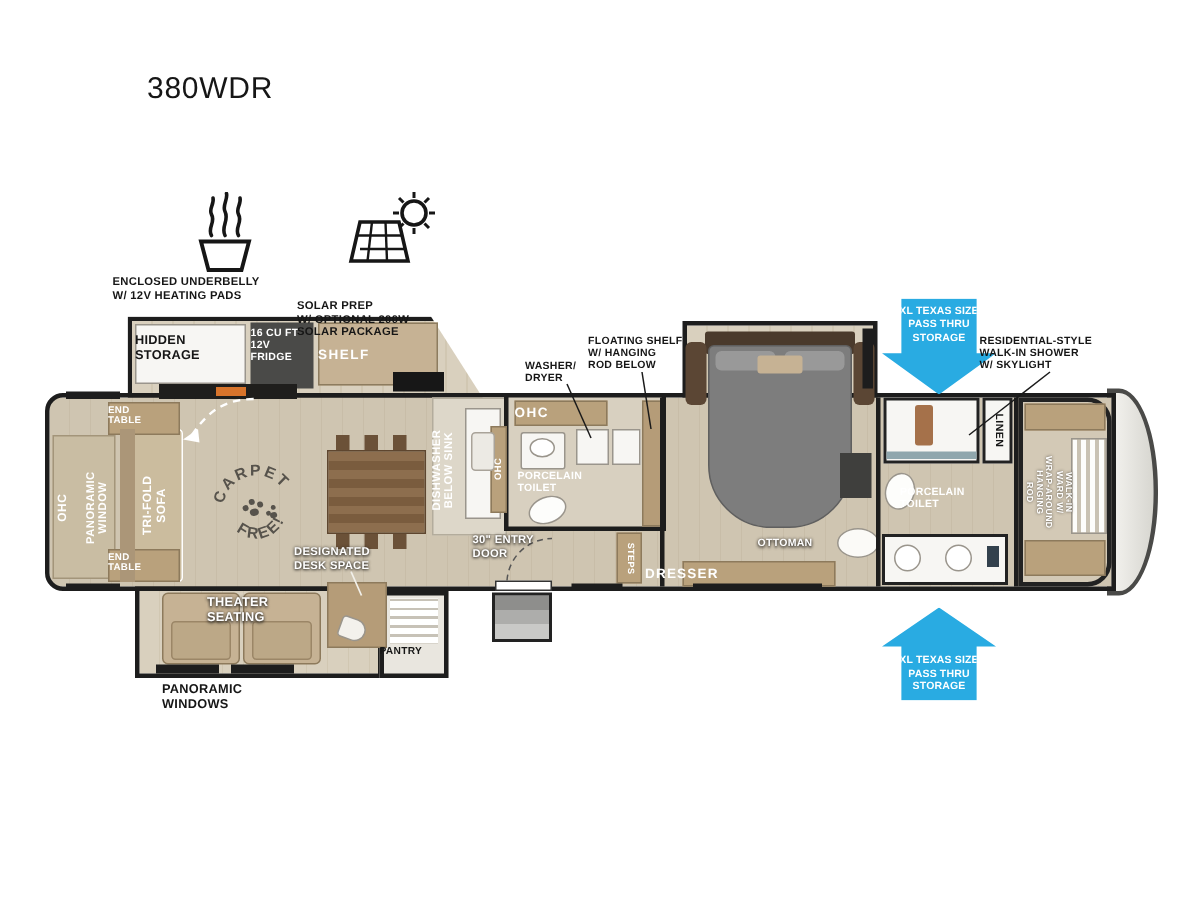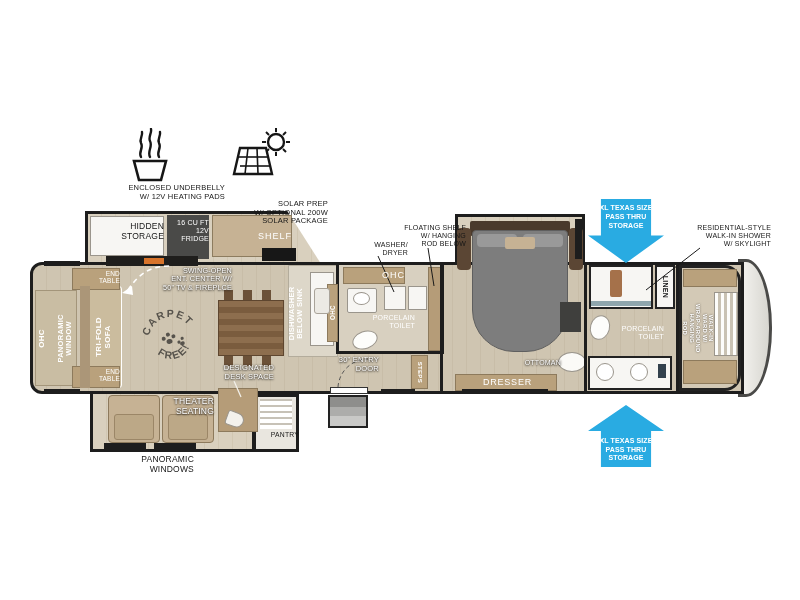--- a/index.html
+++ b/index.html
@@ -1,20 +1,20 @@
 <!DOCTYPE html>
 <html><head>
 <meta charset="utf-8">
 <style>
   html,body{margin:0;padding:0;background:#fff;}
   #canvas{position:relative;width:800px;height:600px;background:#fff;overflow:hidden;
     font-family:"Liberation Sans",sans-serif;}
   .abs{position:absolute;box-sizing:border-box;}
-  .lbl{position:absolute;box-sizing:border-box;font-weight:normal;white-space:pre-line;
-    text-align:right;line-height:1.15;letter-spacing:.2px;color:#fff;z-index:30;}
+  .lbl{position:absolute;box-sizing:border-box;font-weight:bold;white-space:pre-line;
+    text-align:left;line-height:1.15;letter-spacing:.2px;color:#fff;z-index:30;}
   .lbl.dark{color:#161616;}
   .lbl.sh{text-shadow:0 0 2px rgba(45,42,38,.95),0 1px 2px rgba(45,42,38,.85);}
   .vwrap{position:absolute;display:flex;align-items:center;justify-content:center;z-index:30;box-sizing:border-box;}
   .vwrap>span{font-weight:bold;white-space:pre-line;text-align:center;line-height:1.12;letter-spacing:.3px;color:#fff;display:block;}
   .rotccw>span{transform:rotate(-90deg);}
   .rotcw>span{transform:rotate(90deg);}
   .wallbox{border:3px solid #1d1d1d;}
   .floor{background:repeating-linear-gradient(90deg,#cfc5b1 0 13px,#c8bda8 13px 14px);}
   .slidefloor{background:repeating-linear-gradient(90deg,#d9d0be 0 13px,#d1c7b2 13px 14px);}
   .tan{background:#b9a17c;}
@@ -23,20 +23,21 @@
   .whitebox{background:#f7f6f3;border:1px solid #9a958c;}
   svg{display:block;}
   .arrow{position:absolute;background:#29abe2;z-index:25;display:flex;justify-content:center;}
   .arrow .txt{font-weight:bold;color:#fff;white-space:pre-line;text-align:center;line-height:1.25;font-size:7px;letter-spacing:.1px;}
 </style>
 </head>
 <body>
 
 <div id="canvas">
 
+  <div class="lbl dark" style="left:98px;top:48px;width:120px;font-size:20px;font-weight:500;text-align:left;letter-spacing:.5px;">380WDR</div>
 
   <div class="abs" style="left:124px;top:128px;width:52px;height:56px;z-index:5;">
     <svg width="52" height="56" viewBox="0 0 52 56">
       <path d="M10 33 L42 33 L37 52 L15 52 Z" fill="none" stroke="#161616" stroke-width="2.6"></path>
       <path d="M17 29 C14 24 20 20 17 15 C15 11 19 8 18 4" fill="none" stroke="#161616" stroke-width="2.4" stroke-linecap="round"></path>
       <path d="M26 29 C23 23 29 19 26 13 C24 9 28 5 27 1" fill="none" stroke="#161616" stroke-width="2.4" stroke-linecap="round"></path>
       <path d="M35 29 C32 24 38 20 35 15 C33 11 37 8 36 4" fill="none" stroke="#161616" stroke-width="2.4" stroke-linecap="round"></path>
     </svg>
   </div>
   <div class="lbl dark" style="left:75px;top:184px;width:150px;font-size:7.5px;">ENCLOSED UNDERBELLY
@@ -111,23 +112,20 @@
     <span style="font-size:8px;">TRI-FOLD
 SOFA</span>
     </div>
   <div class="abs tan" style="left:72px;top:268px;width:48px;height:22px;border:1px solid #8d7a5c;z-index:6;"></div>
   <div class="lbl" style="left:72px;top:270px;width:48px;font-size:6.5px;">END
 TABLE</div>
   <div class="abs tan" style="left:72px;top:366px;width:48px;height:22px;border:1px solid #8d7a5c;z-index:6;"></div>
   <div class="lbl" style="left:72px;top:368px;width:48px;font-size:6.5px;">END
 TABLE</div>
 
-  <div class="lbl sh" style="left:128px;top:267px;width:104px;font-size:7.2px;">SWING-OPEN
-ENT. CENTER W/
-50" TV &amp; FIREPLCE</div>
 
   <div class="abs" style="left:142px;top:310px;width:58px;height:58px;transform:rotate(-14deg);z-index:10;opacity:.92;">
     <svg width="58" height="58" viewBox="0 0 58 58">
       <defs>
         <path id="ctop" d="M7,29 A22,22 0 0 1 51,29" fill="none"></path>
         <path id="cbot" d="M9,29 A20,20 0 0 0 49,29" fill="none"></path>
       </defs>
       <text font-size="10.5" font-weight="bold" fill="#4d4a44" letter-spacing="1.5" font-family="Liberation Sans,sans-serif">
         <textPath href="#ctop" startOffset="50%" text-anchor="middle">CARPET</textPath>
       </text>

